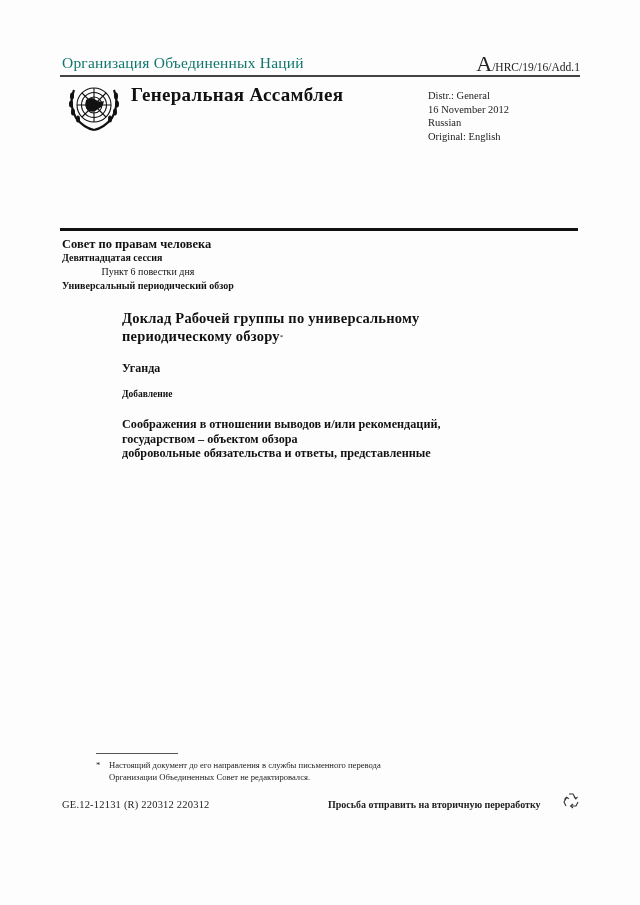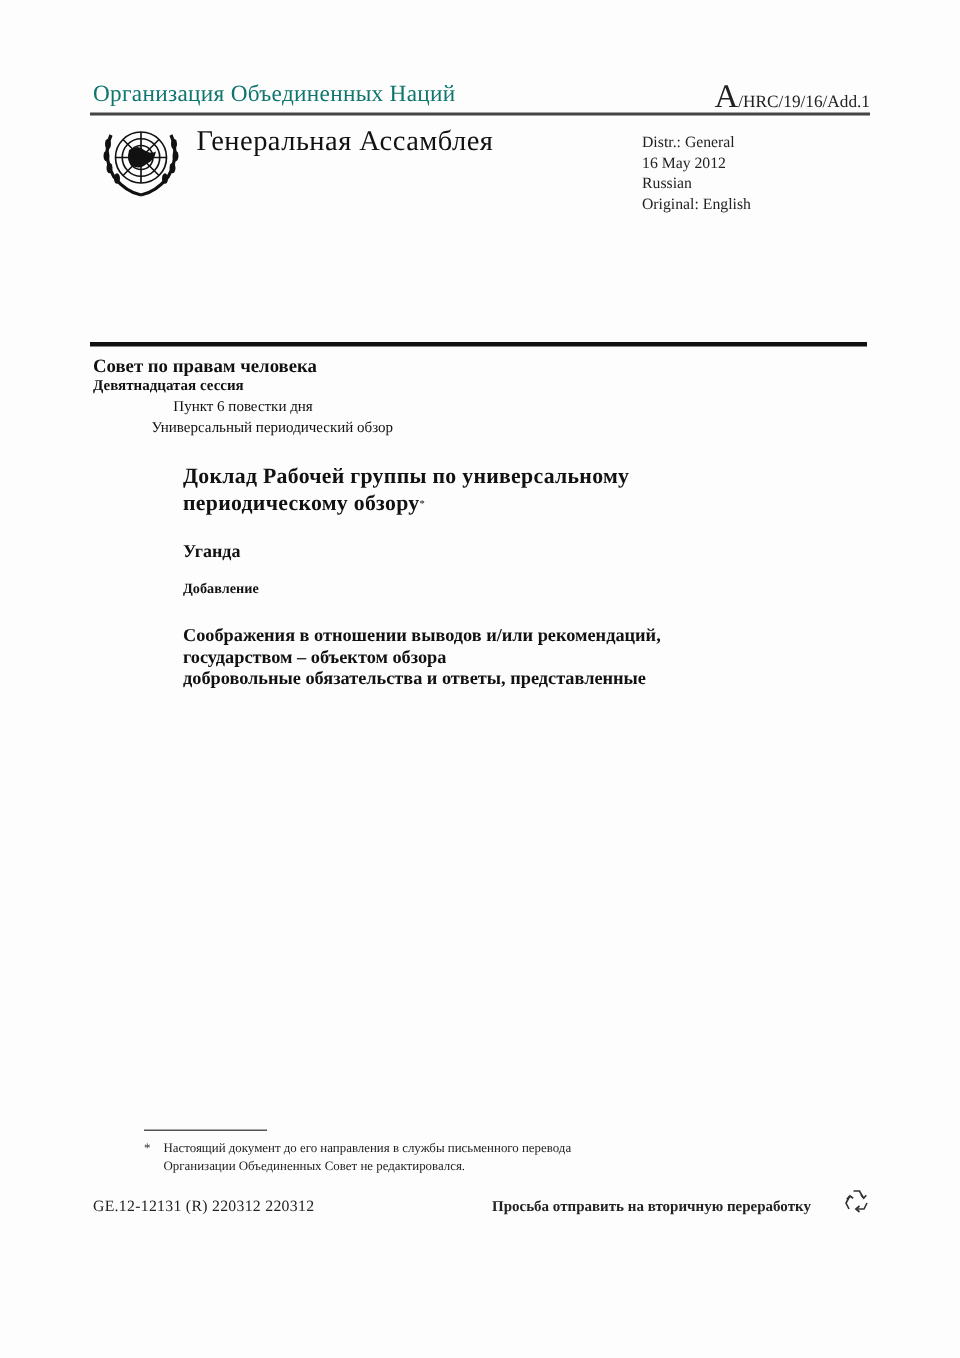--- a/index.html
+++ b/index.html
@@ -4,28 +4,28 @@
 <style>
   html, body { margin: 0; padding: 0; background: #fdfdfd; }
   body { width: 640px; height: 905px; position: relative; overflow: hidden;
          font-family: "Liberation Serif", "DejaVu Serif", serif; color: #111; }
   .abs { position: absolute; }
   .org-name { left: 62px; top: 54px; font-size: 15.5px; letter-spacing: 0.2px; color: #0f766e; }
   .symbol { right: 60px; top: 53px; font-size: 11.5px; color: #222; white-space: nowrap; }
   .symbol .big { font-size: 22px; line-height: 1; }
   .rule-thin { left: 60px; top: 75px; width: 520px; height: 1.5px; background: #444; }
   .logo { left: 64px; top: 80px; width: 60px; height: 54px; }
-  .body-name { left: 131px; top: 84px; font-size: 19px; font-weight: normal; letter-spacing: 0.3px; }
+  .body-name { left: 131px; top: 84px; font-size: 19px; font-weight: bold; letter-spacing: 0.3px; }
   .distr { left: 428px; top: 89px; font-size: 10.5px; line-height: 13.5px; color: #222; }
   .rule-thick { left: 60px; top: 228px; width: 518px; height: 2.5px; background: #111; }
   .council { left: 62px; top: 237px; font-size: 12px; line-height: 14px; }
   .council .l1 { font-weight: bold; font-size: 12.5px; }
   .council .l2 { font-weight: bold; font-size: 10px; }
   .council .l3 { font-size: 10px; text-align: center; }
-  .council .l4 { font-weight: normal; font-size: 10px; margin-left: 39px; }
+  .council .l4 { font-weight: bold; font-size: 10px; }
   .title-block { left: 122px; top: 309px; width: 380px; }
   .report-title { font-size: 14.5px; font-weight: bold; line-height: 18px; letter-spacing: 0.2px; }
   .report-title sup { font-size: 7px; font-weight: normal; vertical-align: 2px; }
   .country { margin-top: 15px; font-size: 12px; font-weight: bold; }
   .addendum { margin-top: 13px; font-size: 9.5px; font-weight: bold; }
   .subtitle { margin-top: 18px; font-size: 12.2px; font-weight: bold; line-height: 14.5px; width: 380px; }
   .fn-rule { left: 96px; top: 753px; width: 82px; height: 1px; background: #555; }
   .footnote { left: 109px; top: 759px; font-size: 8.6px; line-height: 12px; color: #222; width: 360px; }
   .footnote .mark { position: absolute; left: -13px; top: 0; }
   .job { left: 62px; top: 799px; font-size: 10.5px; color: #222; letter-spacing: 0.2px; }
@@ -70,21 +70,21 @@
       <ellipse cx="51" cy="32" rx="2" ry="3.5"></ellipse>
       <ellipse cx="46" cy="39" rx="2" ry="3.5"></ellipse>
     </g>
   </svg>
 </div>
 
 <div class="abs body-name">Генеральная Ассамблея</div>
 
 <div class="abs distr">
   <div>Distr.: General</div>
-  <div>16 May 2012</div>
+  <div>16 November 2012</div>
   <div>Russian</div>
   <div>Original: English</div>
 </div>
 
 <div class="abs rule-thick"></div>
 
 <div class="abs council">
   <div class="l1">Совет по правам человека</div>
   <div class="l2">Девятнадцатая сессия</div>
   <div class="l3">Пункт 6 повестки дня</div>

